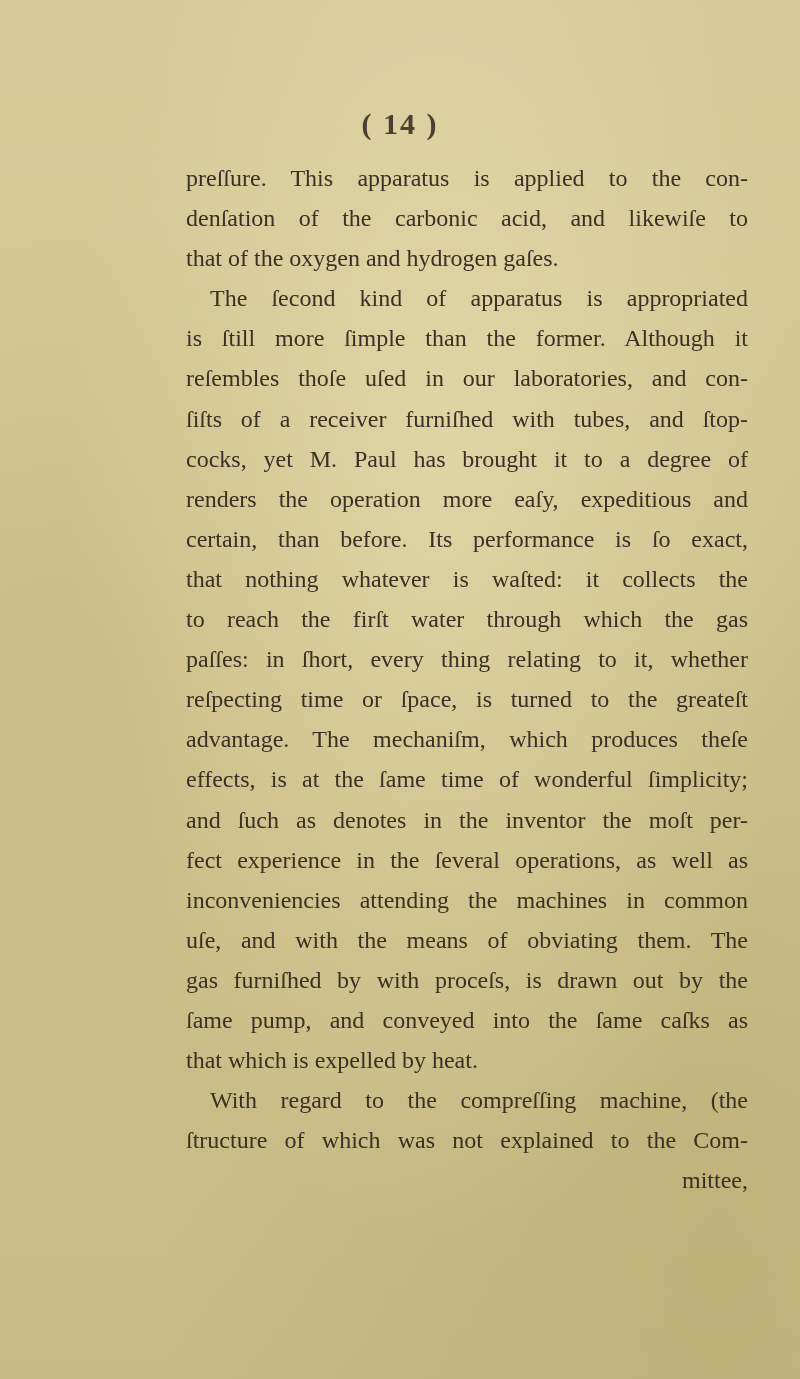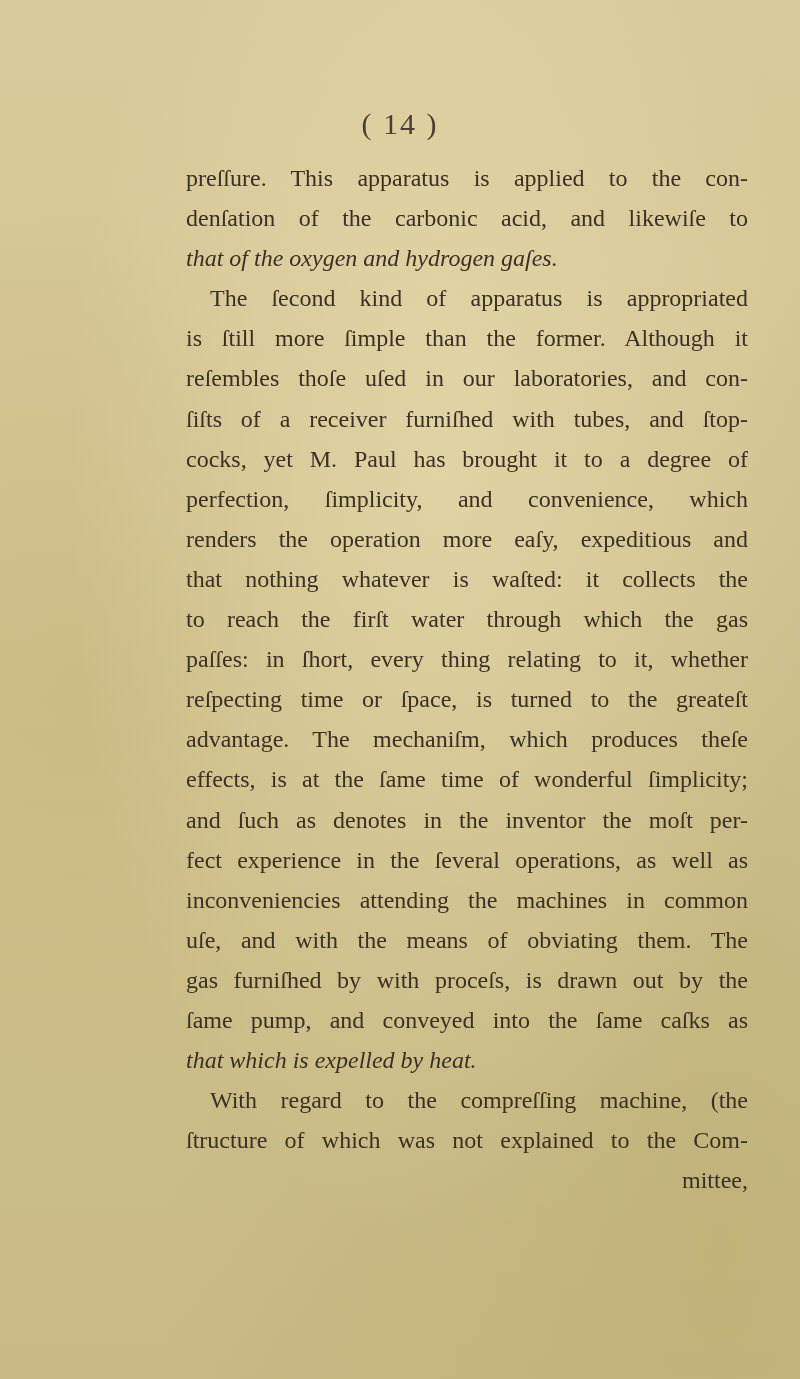--- a/index.html
+++ b/index.html
@@ -31,20 +31,21 @@
       width: 100%;
       padding-left: 0;
       box-sizing: border-box;
       text-align: center;
       font-size: 30px;
       letter-spacing: 2px;
       color: #4a3f30;
     }
     .page-number span {
       display: inline-block;
+      font-weight: bold;
     }
     .text-block {
       position: absolute;
       left: 186px;
       top: 158px;
       width: 562px;
     }
     .line {
       height: 40.1px;
       line-height: 40.1px;
@@ -52,21 +53,20 @@
       white-space: nowrap;
       text-align: justify;
       text-align-last: justify;
       color: #3b3024;
     }
     .line.indent {
       padding-left: 24px;
     }
     .line.last {
       text-align-last: left;
-      font-style: italic;
     }
     .catchword {
       text-align: right;
       text-align-last: right;
     }
   </style>
 </head>
 <body>
 
 <div class="page">
@@ -76,22 +76,22 @@
 
   <div class="text-block">
     <div class="line">preſſure. This apparatus is applied to the con-</div>
     <div class="line">denſation of the carbonic acid, and likewiſe to</div>
     <div class="line last">that of the oxygen and hydrogen gaſes.</div>
     <div class="line indent">The ſecond kind of apparatus is appropriated</div>
     <div class="line">is ſtill more ſimple than the former. Although it</div>
     <div class="line">reſembles thoſe uſed in our laboratories, and con-</div>
     <div class="line">ſiſts of a receiver furniſhed with tubes, and ſtop-</div>
     <div class="line">cocks, yet M. Paul has brought it to a degree of</div>
-    <div class="line">perfection, ſimplicity, and convenience, which</div>
     <div class="line">renders the operation more eaſy, expeditious and</div>
+    <div class="line">certain, than before. Its performance is ſo exact,</div>
     <div class="line">that nothing whatever is waſted: it collects the</div>
     <div class="line">to reach the firſt water through which the gas</div>
     <div class="line">paſſes: in ſhort, every thing relating to it, whether</div>
     <div class="line">reſpecting time or ſpace, is turned to the greateſt</div>
     <div class="line">advantage. The mechaniſm, which produces theſe</div>
     <div class="line">effects, is at the ſame time of wonderful ſimplicity;</div>
     <div class="line">and ſuch as denotes in the inventor the moſt per-</div>
     <div class="line">fect experience in the ſeveral operations, as well as</div>
     <div class="line">inconveniencies attending the machines in common</div>
     <div class="line">uſe, and with the means of obviating them. The</div>

